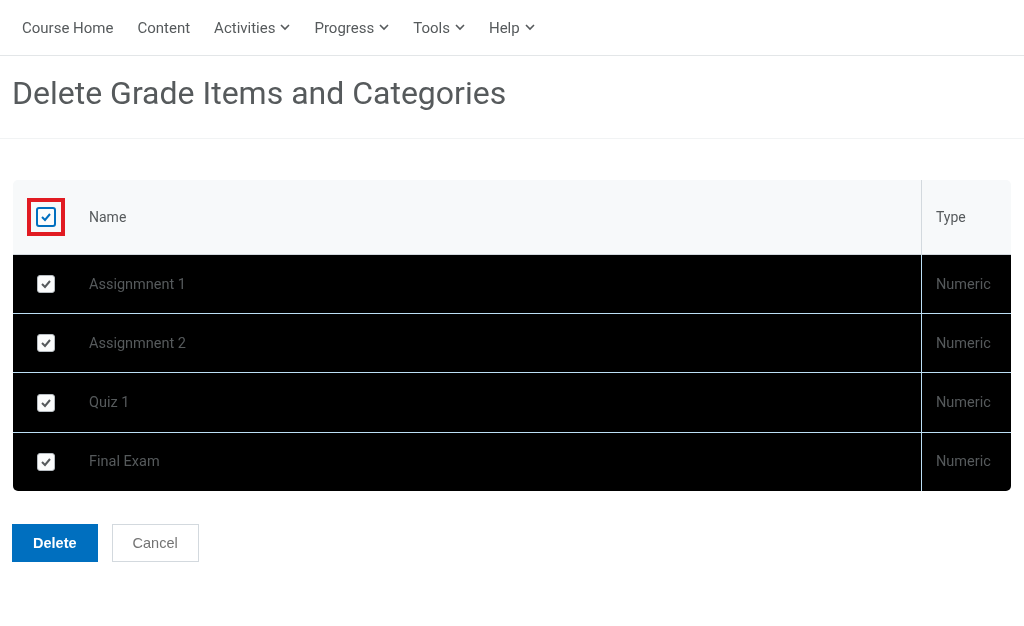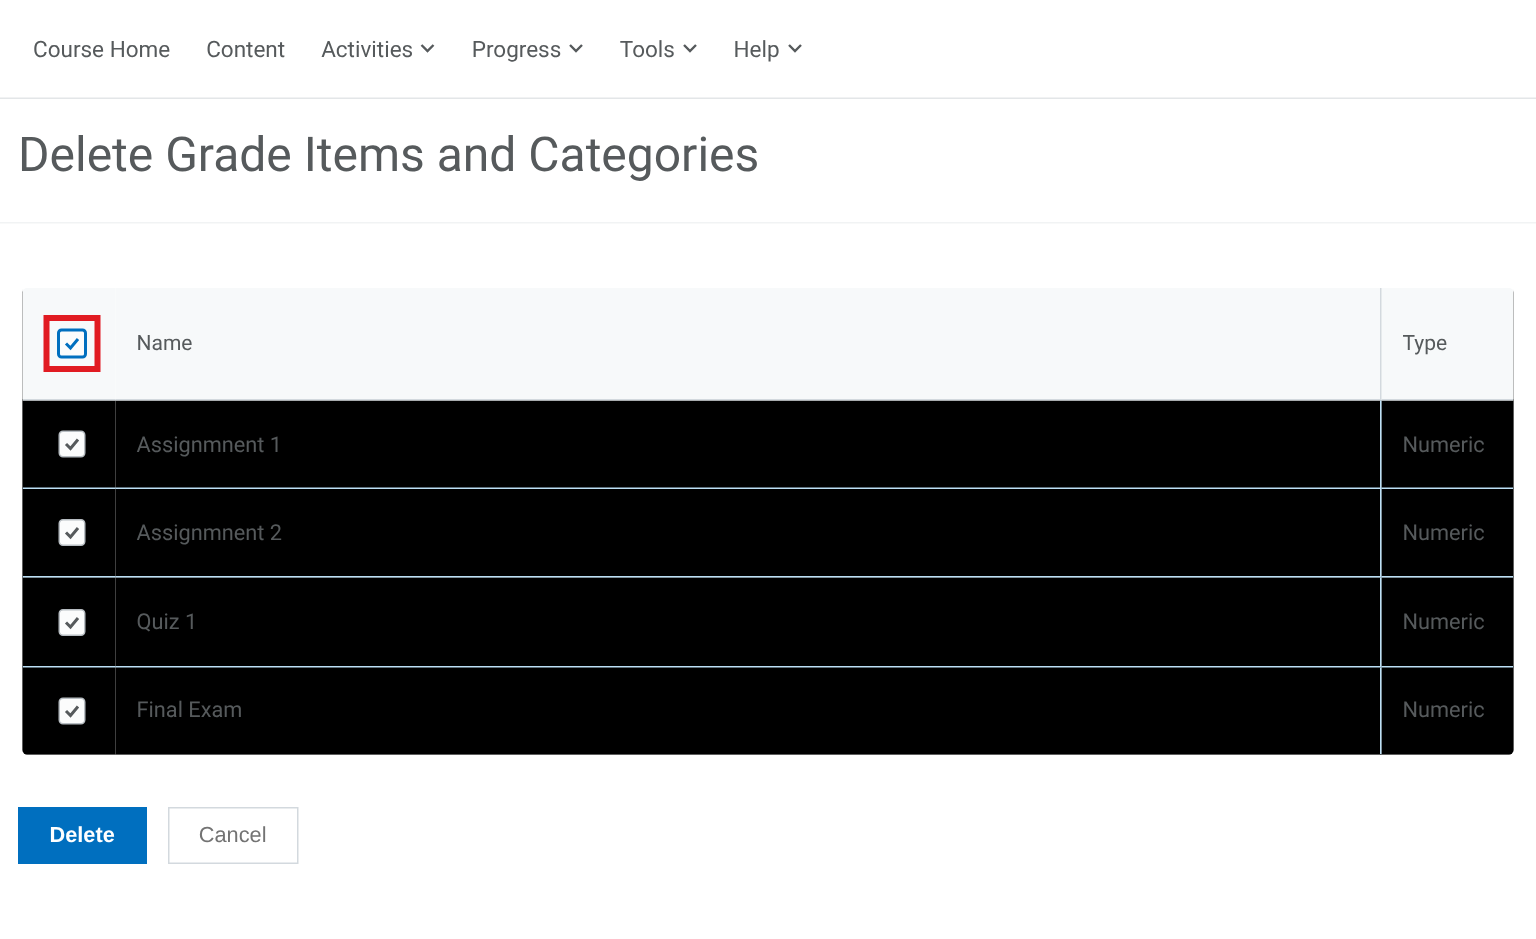--- a/index.html
+++ b/index.html
@@ -6,21 +6,21 @@
   body {
     font-family: -apple-system, BlinkMacSystemFont, "Segoe UI", Roboto, "Helvetica Neue", Arial, sans-serif;
     background: #fff;
     color: #565a5c;
     width: 1024px;
   }
   .navbar {
     display: flex;
     align-items: center;
     padding: 0 12px;
-    height: 66px;
+    height: 56px;
     border-bottom: 1px solid #e3e6e8;
     gap: 4px;
   }
   .nav-item {
     display: inline-flex;
     align-items: center;
     padding: 8px 10px;
     color: #565a5c;
     font-size: 15px;
     cursor: pointer;
@@ -38,21 +38,21 @@
     font-size: 32px;
     font-weight: 400;
     color: #565a5c;
   }
   .table-wrap {
     margin: 40px 12px 0 12px;
   }
   table {
     width: 100%;
     border-collapse: collapse;
-    border: 3px solid #000000;
+    border: 1px solid #000000;
     border-radius: 6px;
     overflow: hidden;
   }
   thead th {
     background: #f7f9fa;
     text-align: left;
     font-weight: 400;
     font-size: 14px;
     color: #565a5c;
     padding: 18px 14px;

